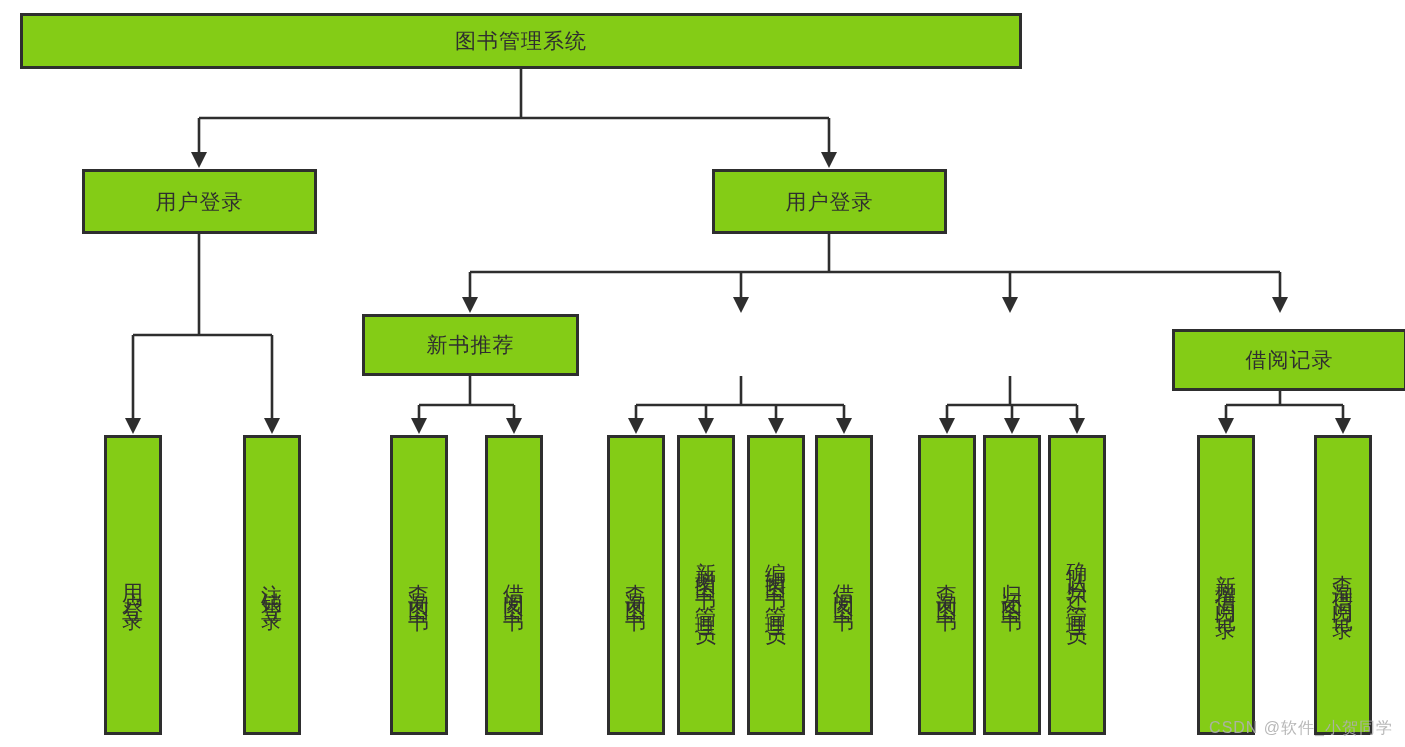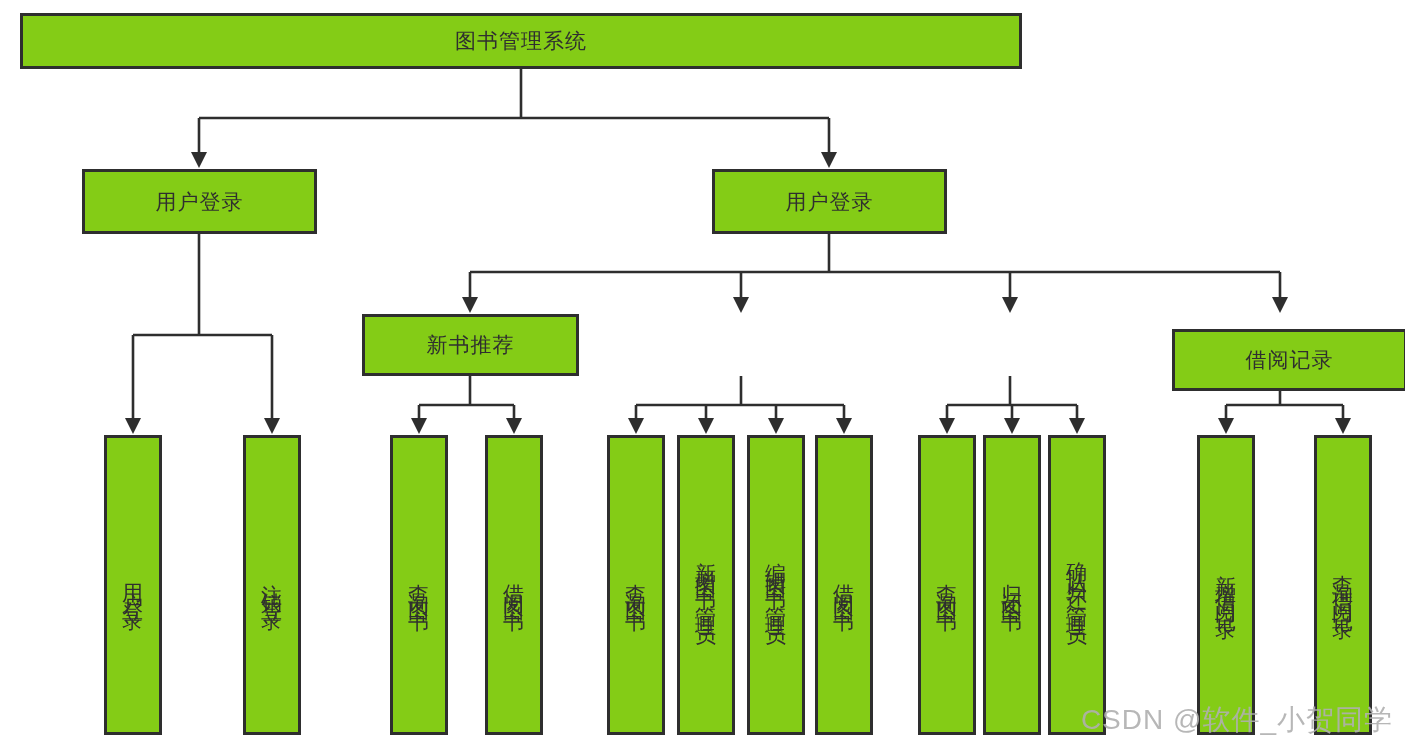--- a/index.html
+++ b/index.html
@@ -38,21 +38,21 @@
     writing-mode: vertical-rl;
     text-orientation: mixed;
     font-size: 21px;
     letter-spacing: 9px;
     line-height: 1;
   }
   .watermark {
     position: absolute;
     right: 12px;
     bottom: 8px;
-    font-size: 28px;
+    font-size: 16px;
     letter-spacing: 1px;
     color: var(--wm, #b0b0b0);
     opacity: 0.9;
     z-index: 5;
     white-space: nowrap;
   }
 </style>
 </head>
 <body>
 

